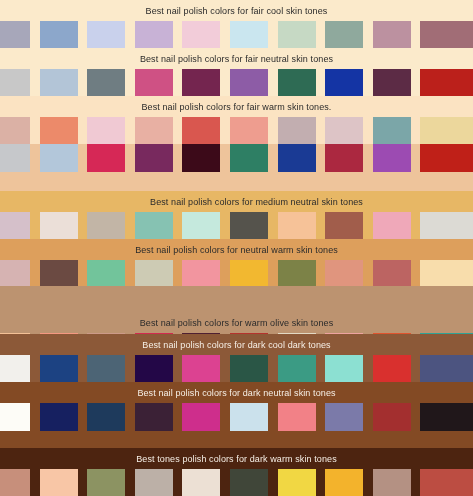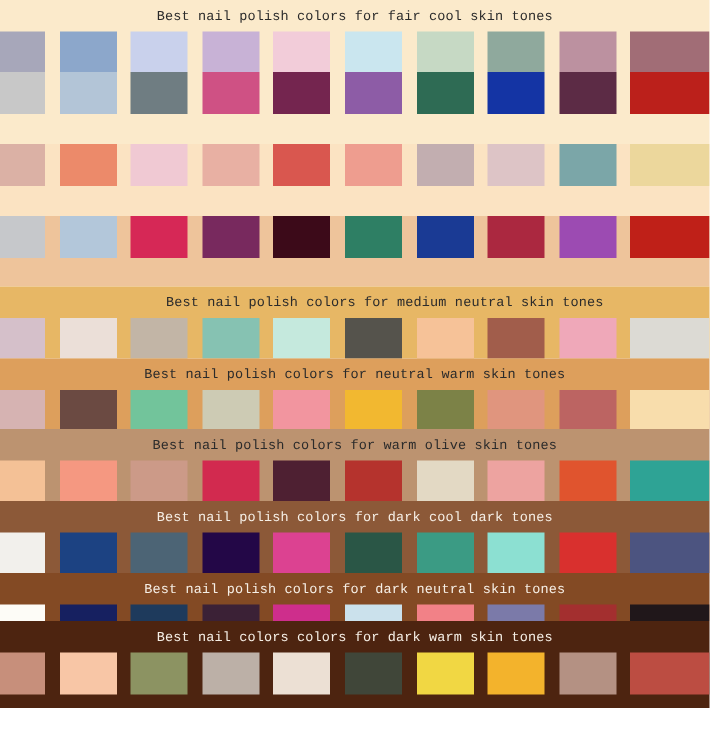--- a/index.html
+++ b/index.html
@@ -24,21 +24,21 @@
     box-sizing: border-box;
     overflow: hidden;
   }
   .band-title {
     text-align: center;
     font-size: 9px;
     letter-spacing: 0.1px;
     line-height: 1;
     padding-top: 7px;
     padding-bottom: 5px;
-    font-family: Liberation Mono, monospace;
+    font-family: Liberation Sans, sans-serif;
     white-space: nowrap;
   }
   .swatch-row {
     position: relative;
     width: 473px;
     height: 28px;
   }
   .swatch {
     position: absolute;
     top: 0;
@@ -59,34 +59,36 @@
         <div class="swatch" title="#c8b2d6" style="background: rgb(200, 178, 214); left: 135px; width: 38px;"></div>
         <div class="swatch" title="#f2ccd9" style="background: rgb(242, 204, 217); left: 182px; width: 38px;"></div>
         <div class="swatch" title="#cae6ef" style="background: rgb(202, 230, 239); left: 230px; width: 38px;"></div>
         <div class="swatch" title="#c6d9c4" style="background: rgb(198, 217, 196); left: 278px; width: 38px;"></div>
         <div class="swatch" title="#8fa99d" style="background: rgb(143, 169, 157); left: 325px; width: 38px;"></div>
         <div class="swatch" title="#bc91a0" style="background: rgb(188, 145, 160); left: 373px; width: 38px;"></div>
         <div class="swatch" title="#a16d76" style="background: rgb(161, 109, 118); left: 420px; width: 53px;"></div>
       </div>
     </div>
     <div class="band" style="height: 48px; background: rgb(251, 234, 203);">
+      <div class="band-title" style="color: rgb(43, 43, 43);">Best nail polish colors for fair neutral skin tones</div>
       <div class="swatch-row">
         <div class="swatch" title="#c8c8c8" style="background: rgb(200, 200, 200); left: -8px; width: 38px;"></div>
         <div class="swatch" title="#b3c5d7" style="background: rgb(179, 197, 215); left: 40px; width: 38px;"></div>
         <div class="swatch" title="#6f7d82" style="background: rgb(111, 125, 130); left: 87px; width: 38px;"></div>
         <div class="swatch" title="#cf5184" style="background: rgb(207, 81, 132); left: 135px; width: 38px;"></div>
         <div class="swatch" title="#74254f" style="background: rgb(116, 37, 79); left: 182px; width: 38px;"></div>
         <div class="swatch" title="#8d5ca6" style="background: rgb(141, 92, 166); left: 230px; width: 38px;"></div>
         <div class="swatch" title="#2e6b54" style="background: rgb(46, 107, 84); left: 278px; width: 38px;"></div>
         <div class="swatch" title="#1434a4" style="background: rgb(20, 52, 164); left: 325px; width: 38px;"></div>
         <div class="swatch" title="#5c2b45" style="background: rgb(92, 43, 69); left: 373px; width: 38px;"></div>
         <div class="swatch" title="#bb201b" style="background: rgb(187, 32, 27); left: 420px; width: 53px;"></div>
       </div>
     </div>
     <div class="band" style="height: 48px; background: rgb(251, 227, 194);">
+      <div class="band-title" style="color: rgb(43, 43, 43);">Best nail polish colors for fair warm skin tones.</div>
       <div class="swatch-row">
         <div class="swatch" title="#dbb1a5" style="background: rgb(219, 177, 165); left: -8px; width: 38px;"></div>
         <div class="swatch" title="#ec8a6a" style="background: rgb(236, 138, 106); left: 40px; width: 38px;"></div>
         <div class="swatch" title="#f0c9d3" style="background: rgb(240, 201, 211); left: 87px; width: 38px;"></div>
         <div class="swatch" title="#e8b0a3" style="background: rgb(232, 176, 163); left: 135px; width: 38px;"></div>
         <div class="swatch" title="#d9574f" style="background: rgb(217, 87, 79); left: 182px; width: 38px;"></div>
         <div class="swatch" title="#ee9d8f" style="background: rgb(238, 157, 143); left: 230px; width: 38px;"></div>
         <div class="swatch" title="#c2aeb0" style="background: rgb(194, 174, 176); left: 278px; width: 38px;"></div>
         <div class="swatch" title="#ddc4c6" style="background: rgb(221, 196, 198); left: 325px; width: 38px;"></div>
         <div class="swatch" title="#7ba6a8" style="background: rgb(123, 166, 168); left: 373px; width: 38px;"></div>
@@ -131,21 +133,21 @@
         <div class="swatch" title="#cdcbb4" style="background: rgb(205, 203, 180); left: 135px; width: 38px;"></div>
         <div class="swatch" title="#f2959f" style="background: rgb(242, 149, 159); left: 182px; width: 38px;"></div>
         <div class="swatch" title="#f2b830" style="background: rgb(242, 184, 48); left: 230px; width: 38px;"></div>
         <div class="swatch" title="#7c8247" style="background: rgb(124, 130, 71); left: 278px; width: 38px;"></div>
         <div class="swatch" title="#e0957e" style="background: rgb(224, 149, 126); left: 325px; width: 38px;"></div>
         <div class="swatch" title="#bc6462" style="background: rgb(188, 100, 98); left: 373px; width: 38px;"></div>
         <div class="swatch" title="#f8ddac" style="background: rgb(248, 221, 172); left: 420px; width: 53px;"></div>
       </div>
     </div>
     <div class="band" style="height: 48px; background: rgb(188, 147, 112);">
-      <div class="band-title" style="color: rgb(43, 43, 43);">Best nail polish colors for warm olive skin tones</div>
+      <div class="band-title" style="color: rgb(43, 43, 43); margin-top: 26px;">Best nail polish colors for warm olive skin tones</div>
       <div class="swatch-row">
         <div class="swatch" title="#f4c196" style="background: rgb(244, 193, 150); left: -8px; width: 38px;"></div>
         <div class="swatch" title="#f59881" style="background: rgb(245, 152, 129); left: 40px; width: 38px;"></div>
         <div class="swatch" title="#cc9a88" style="background: rgb(204, 154, 136); left: 87px; width: 38px;"></div>
         <div class="swatch" title="#d22a4f" style="background: rgb(210, 42, 79); left: 135px; width: 38px;"></div>
         <div class="swatch" title="#4e2032" style="background: rgb(78, 32, 50); left: 182px; width: 38px;"></div>
         <div class="swatch" title="#b5332d" style="background: rgb(181, 51, 45); left: 230px; width: 38px;"></div>
         <div class="swatch" title="#e3d9c4" style="background: rgb(227, 217, 196); left: 278px; width: 38px;"></div>
         <div class="swatch" title="#eda3a0" style="background: rgb(237, 163, 160); left: 325px; width: 38px;"></div>
         <div class="swatch" title="#e0542e" style="background: rgb(224, 84, 46); left: 373px; width: 38px;"></div>
@@ -160,37 +162,37 @@
         <div class="swatch" title="#4c6475" style="background: rgb(76, 100, 117); left: 87px; width: 38px;"></div>
         <div class="swatch" title="#230747" style="background: rgb(35, 7, 71); left: 135px; width: 38px;"></div>
         <div class="swatch" title="#dc4291" style="background: rgb(220, 66, 145); left: 182px; width: 38px;"></div>
         <div class="swatch" title="#2a5646" style="background: rgb(42, 86, 70); left: 230px; width: 38px;"></div>
         <div class="swatch" title="#3b9b84" style="background: rgb(59, 155, 132); left: 278px; width: 38px;"></div>
         <div class="swatch" title="#8ce0d2" style="background: rgb(140, 224, 210); left: 325px; width: 38px;"></div>
         <div class="swatch" title="#d9302e" style="background: rgb(217, 48, 46); left: 373px; width: 38px;"></div>
         <div class="swatch" title="#4c5480" style="background: rgb(76, 84, 128); left: 420px; width: 53px;"></div>
       </div>
     </div>
-    <div class="band" style="height: 32px; background: rgb(131, 74, 36);">
+    <div class="band" style="height: 66px; background: rgb(131, 74, 36);">
       <div class="band-title" style="color: rgb(246, 239, 230);">Best nail polish colors for dark neutral skin tones</div>
       <div class="swatch-row">
         <div class="swatch" title="#fdfcf7" style="background: rgb(253, 252, 247); left: -8px; width: 38px;"></div>
         <div class="swatch" title="#162060" style="background: rgb(22, 32, 96); left: 40px; width: 38px;"></div>
         <div class="swatch" title="#1e3a5c" style="background: rgb(30, 58, 92); left: 87px; width: 38px;"></div>
         <div class="swatch" title="#3b2136" style="background: rgb(59, 33, 54); left: 135px; width: 38px;"></div>
         <div class="swatch" title="#ce2e8c" style="background: rgb(206, 46, 140); left: 182px; width: 38px;"></div>
         <div class="swatch" title="#cbe1ec" style="background: rgb(203, 225, 236); left: 230px; width: 38px;"></div>
         <div class="swatch" title="#f28187" style="background: rgb(242, 129, 135); left: 278px; width: 38px;"></div>
         <div class="swatch" title="#7b7aa9" style="background: rgb(123, 122, 169); left: 325px; width: 38px;"></div>
         <div class="swatch" title="#a32f2f" style="background: rgb(163, 47, 47); left: 373px; width: 38px;"></div>
         <div class="swatch" title="#20171a" style="background: rgb(32, 23, 26); left: 420px; width: 53px;"></div>
       </div>
     </div>
     <div class="band" style="height: 58px; background: rgb(77, 36, 16);">
-      <div class="band-title" style="color: rgb(246, 239, 230);">Best nail colors colors for dark warm skin tones</div>
+      <div class="band-title" style="color: rgb(246, 239, 230);">Best tones polish colors for dark warm skin tones</div>
       <div class="swatch-row">
         <div class="swatch" title="#c78f7b" style="background: rgb(199, 143, 123); left: -8px; width: 38px;"></div>
         <div class="swatch" title="#f8c6a6" style="background: rgb(248, 198, 166); left: 40px; width: 38px;"></div>
         <div class="swatch" title="#8c9362" style="background: rgb(140, 147, 98); left: 87px; width: 38px;"></div>
         <div class="swatch" title="#bcb0a7" style="background: rgb(188, 176, 167); left: 135px; width: 38px;"></div>
         <div class="swatch" title="#ece0d4" style="background: rgb(236, 224, 212); left: 182px; width: 38px;"></div>
         <div class="swatch" title="#404639" style="background: rgb(64, 70, 57); left: 230px; width: 38px;"></div>
         <div class="swatch" title="#f1d743" style="background: rgb(241, 215, 67); left: 278px; width: 38px;"></div>
         <div class="swatch" title="#f3b32c" style="background: rgb(243, 179, 44); left: 325px; width: 38px;"></div>
         <div class="swatch" title="#b49183" style="background: rgb(180, 145, 131); left: 373px; width: 38px;"></div>

